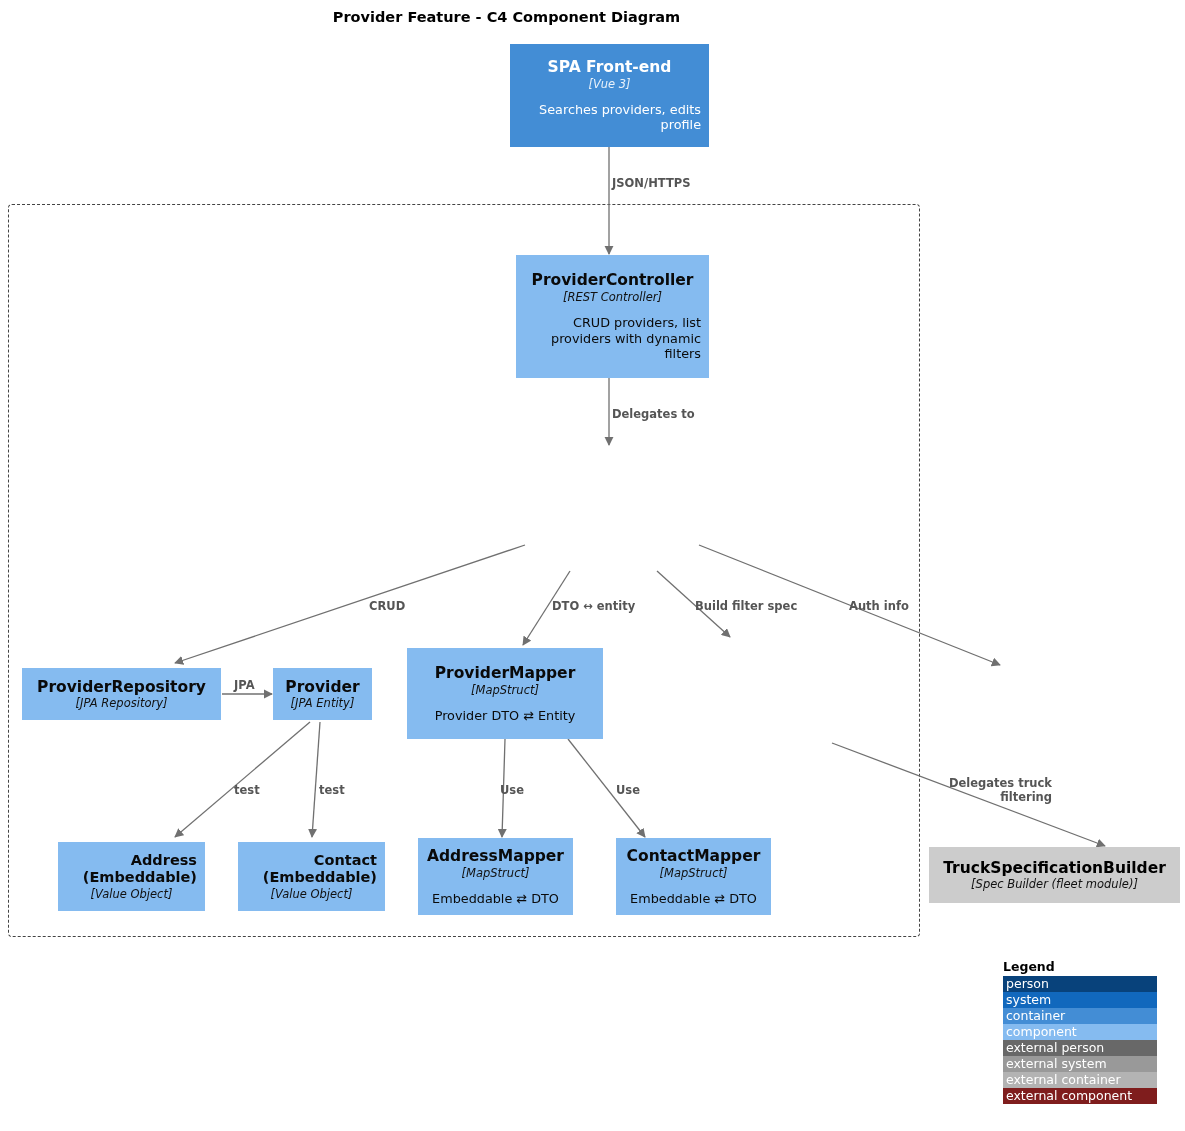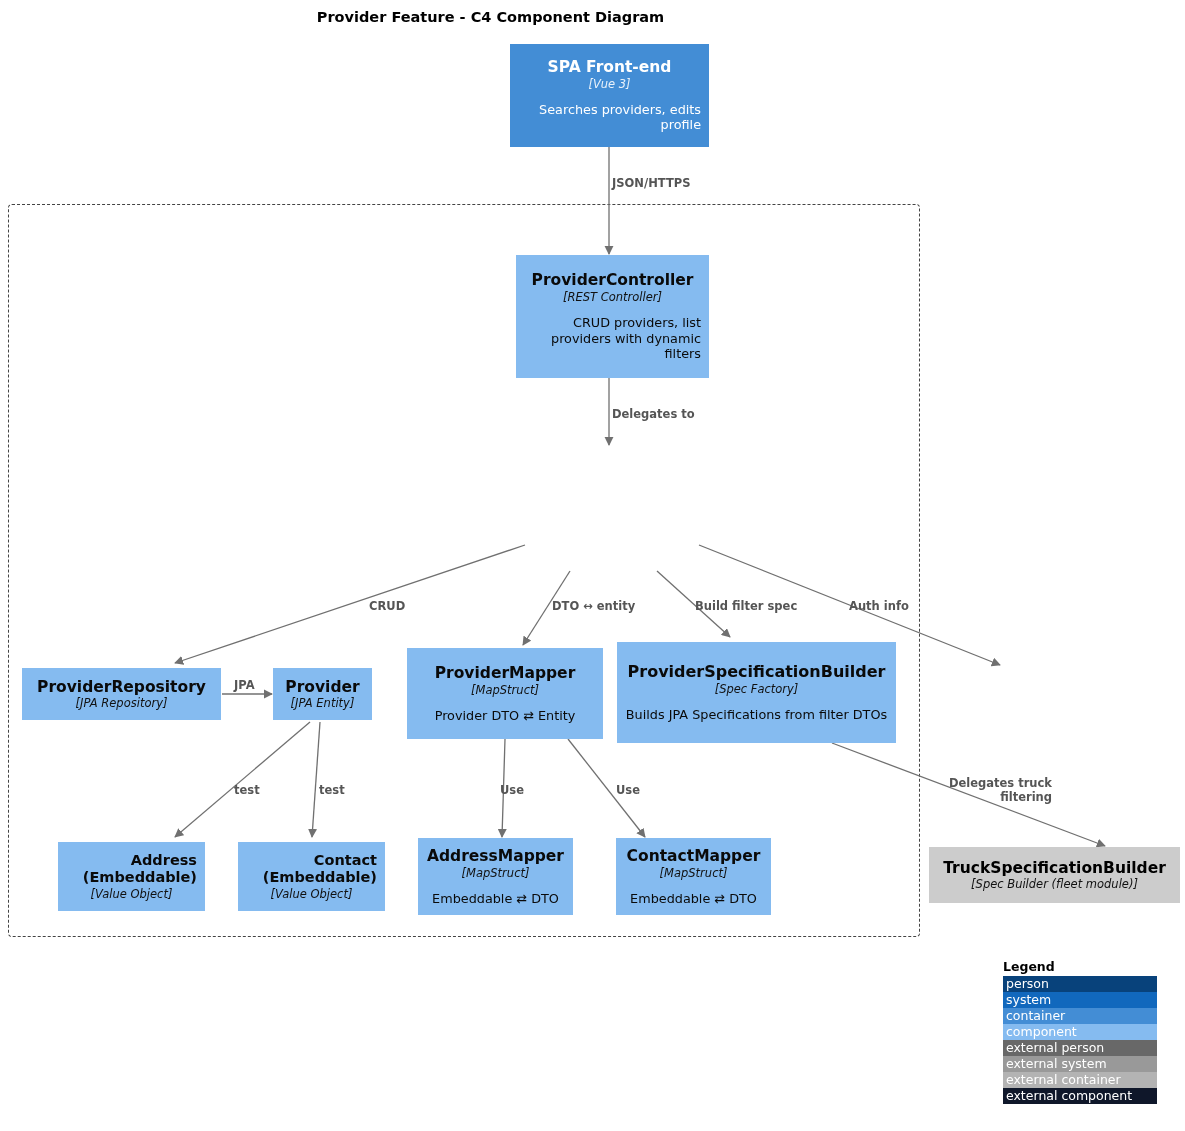--- a/index.html
+++ b/index.html
@@ -23,21 +23,21 @@
   }
   svg.edges {
     position: absolute;
     left: 0; top: 0;
     width: 1185px;
     height: 1131px;
     pointer-events: none;
   }
   .diagram-title {
     position: absolute;
-    left: 0;
+    left: 16px;
     top: 9px;
     width: 981px;
     text-align: center;
     font-size: 14.5px;
     font-weight: bold;
     color: #000000;
   }
   
   .boundary {
     position: absolute;
@@ -209,25 +209,20 @@
     <span class="n-name">Provider</span>
     <span class="n-type">[JPA Entity]</span>
   </div>
 
   <div class="node fill-component" style="left:407px; top:648px; width:196px; height:91px;">
     <span class="n-name">ProviderMapper</span>
     <span class="n-type">[MapStruct]</span>
     <span class="n-desc">Provider DTO ⇄ Entity</span>
   </div>
 
-  <div class="node fill-component wide" style="left:617px; top:642px; width:279px; height:101px;">
-    <span class="n-name">ProviderSpecificationBuilder</span>
-    <span class="n-type">[Spec Factory]</span>
-    <span class="n-desc">Builds JPA Specifications from filter DTOs</span>
-  </div>
 
 
   <div class="node fill-component small" style="left:58px; top:842px; width:147px; height:69px;">
     <span class="n-name">Address (Embeddable)</span>
     <span class="n-type">[Value Object]</span>
   </div>
 
   <div class="node fill-component small" style="left:238px; top:842px; width:147px; height:69px;">
     <span class="n-name">Contact (Embeddable)</span>
     <span class="n-type">[Value Object]</span>
@@ -253,17 +248,17 @@
   <div class="legend">
     <div class="legend-title">Legend</div>
     <div id="legend-rows">
         <div class="legend-row" style="background: rgb(8, 66, 123);">person</div>
         <div class="legend-row" style="background: rgb(17, 104, 189);">system</div>
         <div class="legend-row" style="background: rgb(67, 141, 213);">container</div>
         <div class="legend-row" style="background: rgb(133, 187, 240);">component</div>
         <div class="legend-row" style="background: rgb(104, 104, 104);">external person</div>
         <div class="legend-row" style="background: rgb(153, 153, 153);">external system</div>
         <div class="legend-row" style="background: rgb(179, 179, 179);">external container</div>
-        <div class="legend-row" style="background: #0f172a;">external component</div>
+        <div class="legend-row" style="background: #7f1d1d;">external component</div>
       </div>
   </div>
 
 </div>
 
 </body></html>

